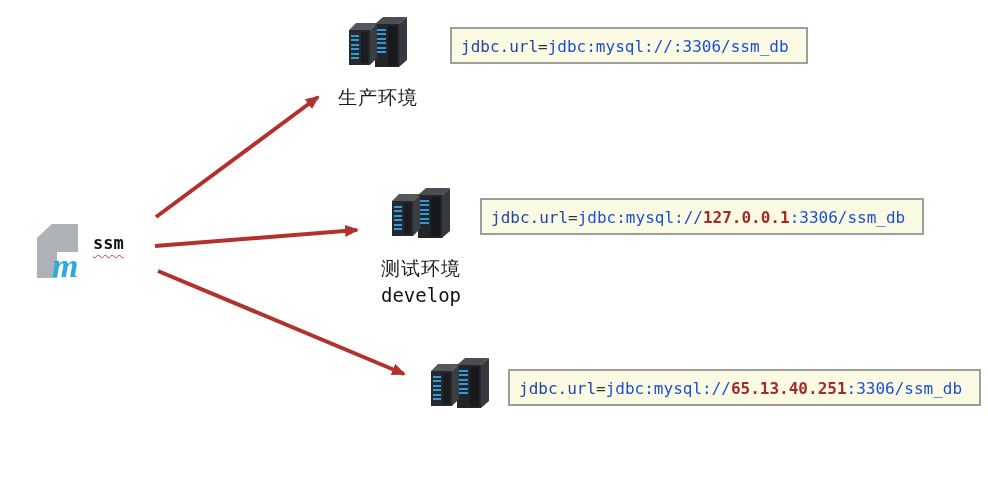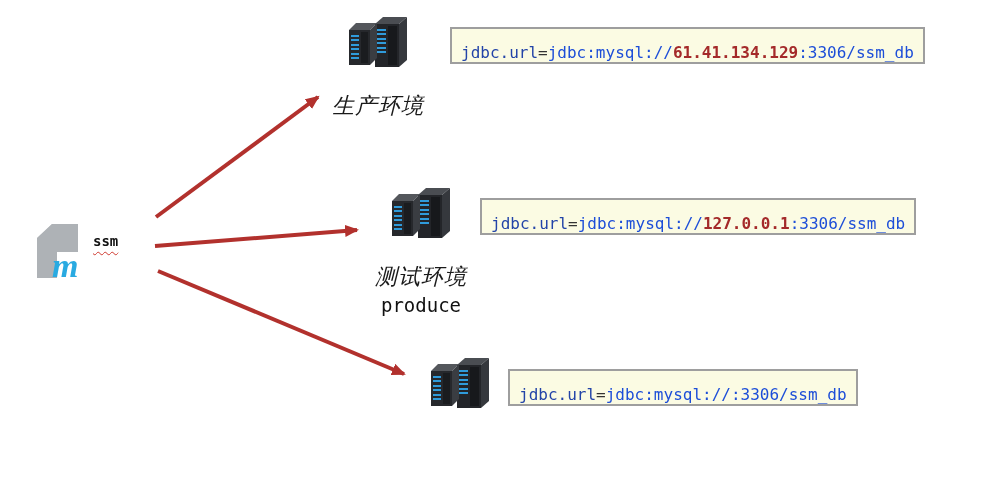--- a/index.html
+++ b/index.html
@@ -8,38 +8,38 @@
     font-family:"Liberation Sans","DejaVu Sans",sans-serif;
   }
   
   #arrows{position:absolute;left:0;top:0;width:988px;height:483px;z-index:1;}
 
   
   .maven-icon{position:absolute;left:33px;top:221px;width:56px;height:62px;z-index:2;}
   .ssm-label{
     position:absolute;left:93px;top:233px;z-index:2;
     font-family:"DejaVu Sans Mono","Liberation Mono",monospace;
-    font-size:14px;font-weight:600;color:#111;
+    font-size:17px;font-weight:600;color:#111;
     text-decoration:underline wavy #cf3a30;
     text-decoration-thickness:1px;text-underline-offset:5px;
   }
 
   
   .env{position:absolute;z-index:2;width:140px;text-align:center;}
   .env .server{display:block;margin:0 auto;width:66px;height:64px;}
-  .env .zh{font-size:22px;color:#1a1a1a;letter-spacing:1px;margin-top:17px;font-style:italic;}
+  .env .zh{font-size:19px;color:#1a1a1a;letter-spacing:1px;margin-top:11px;}
   .env .en{font-family:"DejaVu Sans Mono","Liberation Mono",monospace;font-size:19px;color:#111;margin-top:2px;}
   #env-produce{left:308px;top:10px;}
   #env-develop{left:351px;top:181px;}
   #env-test{left:390px;top:351px;}
 
   
   .codebox{
-    position:absolute;z-index:2;display:inline-flex;align-items:flex-end;
-    height:32px;padding:1px 9px 0 9px;
+    position:absolute;z-index:2;display:inline-flex;align-items:center;
+    height:32px;padding:1px 17px 0 9px;
     background:#fbfbe3;border:2px solid #9e9e9e;
     font-family:"DejaVu Sans Mono","Liberation Mono",monospace;
     font-size:16px;white-space:pre;color:#333;
   }
   .codebox .k{color:#2344a8;}
   .codebox .eq{color:#333333;}
   .codebox .v{color:#1d4ed8;}
   .codebox .host{color:#a42a2a;font-weight:bold;}
   #box-produce{left:450px;top:27px;}
   #box-develop{left:480px;top:198px;}
@@ -100,31 +100,31 @@
     <text x="19" y="56" font-family="Liberation Serif, DejaVu Serif, serif" font-style="italic" font-weight="bold" font-size="34" fill="#29aae1">m</text>
   </svg>
   <div class="ssm-label">ssm</div>
 
   <div class="env" id="env-produce">
     <svg class="server" viewBox="0 0 66 64">
         <use href="#srv"></use>
       </svg>
     <div class="zh">生产环境</div>
   </div>
-  <div class="codebox" id="box-produce"><span class="k">jdbc.url</span><span class="eq">=</span><span class="v">jdbc:mysql://</span><span class="host">61.41.134.129</span><span class="v">:3306/ssm_db</span></div>
+  <div class="codebox" id="box-produce"><span class="k">jdbc.url</span><span class="eq">=</span><span class="v">jdbc:mysql://</span><span class="v">:3306/ssm_db</span></div>
 
   <div class="env" id="env-develop">
     <svg class="server" viewBox="0 0 66 64">
         <use href="#srv"></use>
       </svg>
     <div class="zh">测试环境</div>
-    <div class="en">produce</div>
+    <div class="en">develop</div>
   </div>
   <div class="codebox" id="box-develop"><span class="k">jdbc.url</span><span class="eq">=</span><span class="v">jdbc:mysql://</span><span class="host">127.0.0.1</span><span class="v">:3306/ssm_db</span></div>
 
   <div class="env" id="env-test">
     <svg class="server" viewBox="0 0 66 64">
         <use href="#srv"></use>
       </svg>
   </div>
-  <div class="codebox" id="box-test"><span class="k">jdbc.url</span><span class="eq">=</span><span class="v">jdbc:mysql://</span><span class="v">:3306/ssm_db</span></div>
+  <div class="codebox" id="box-test"><span class="k">jdbc.url</span><span class="eq">=</span><span class="v">jdbc:mysql://</span><span class="host">65.13.40.251</span><span class="v">:3306/ssm_db</span></div>
 
 </div>
 
 </body></html>

